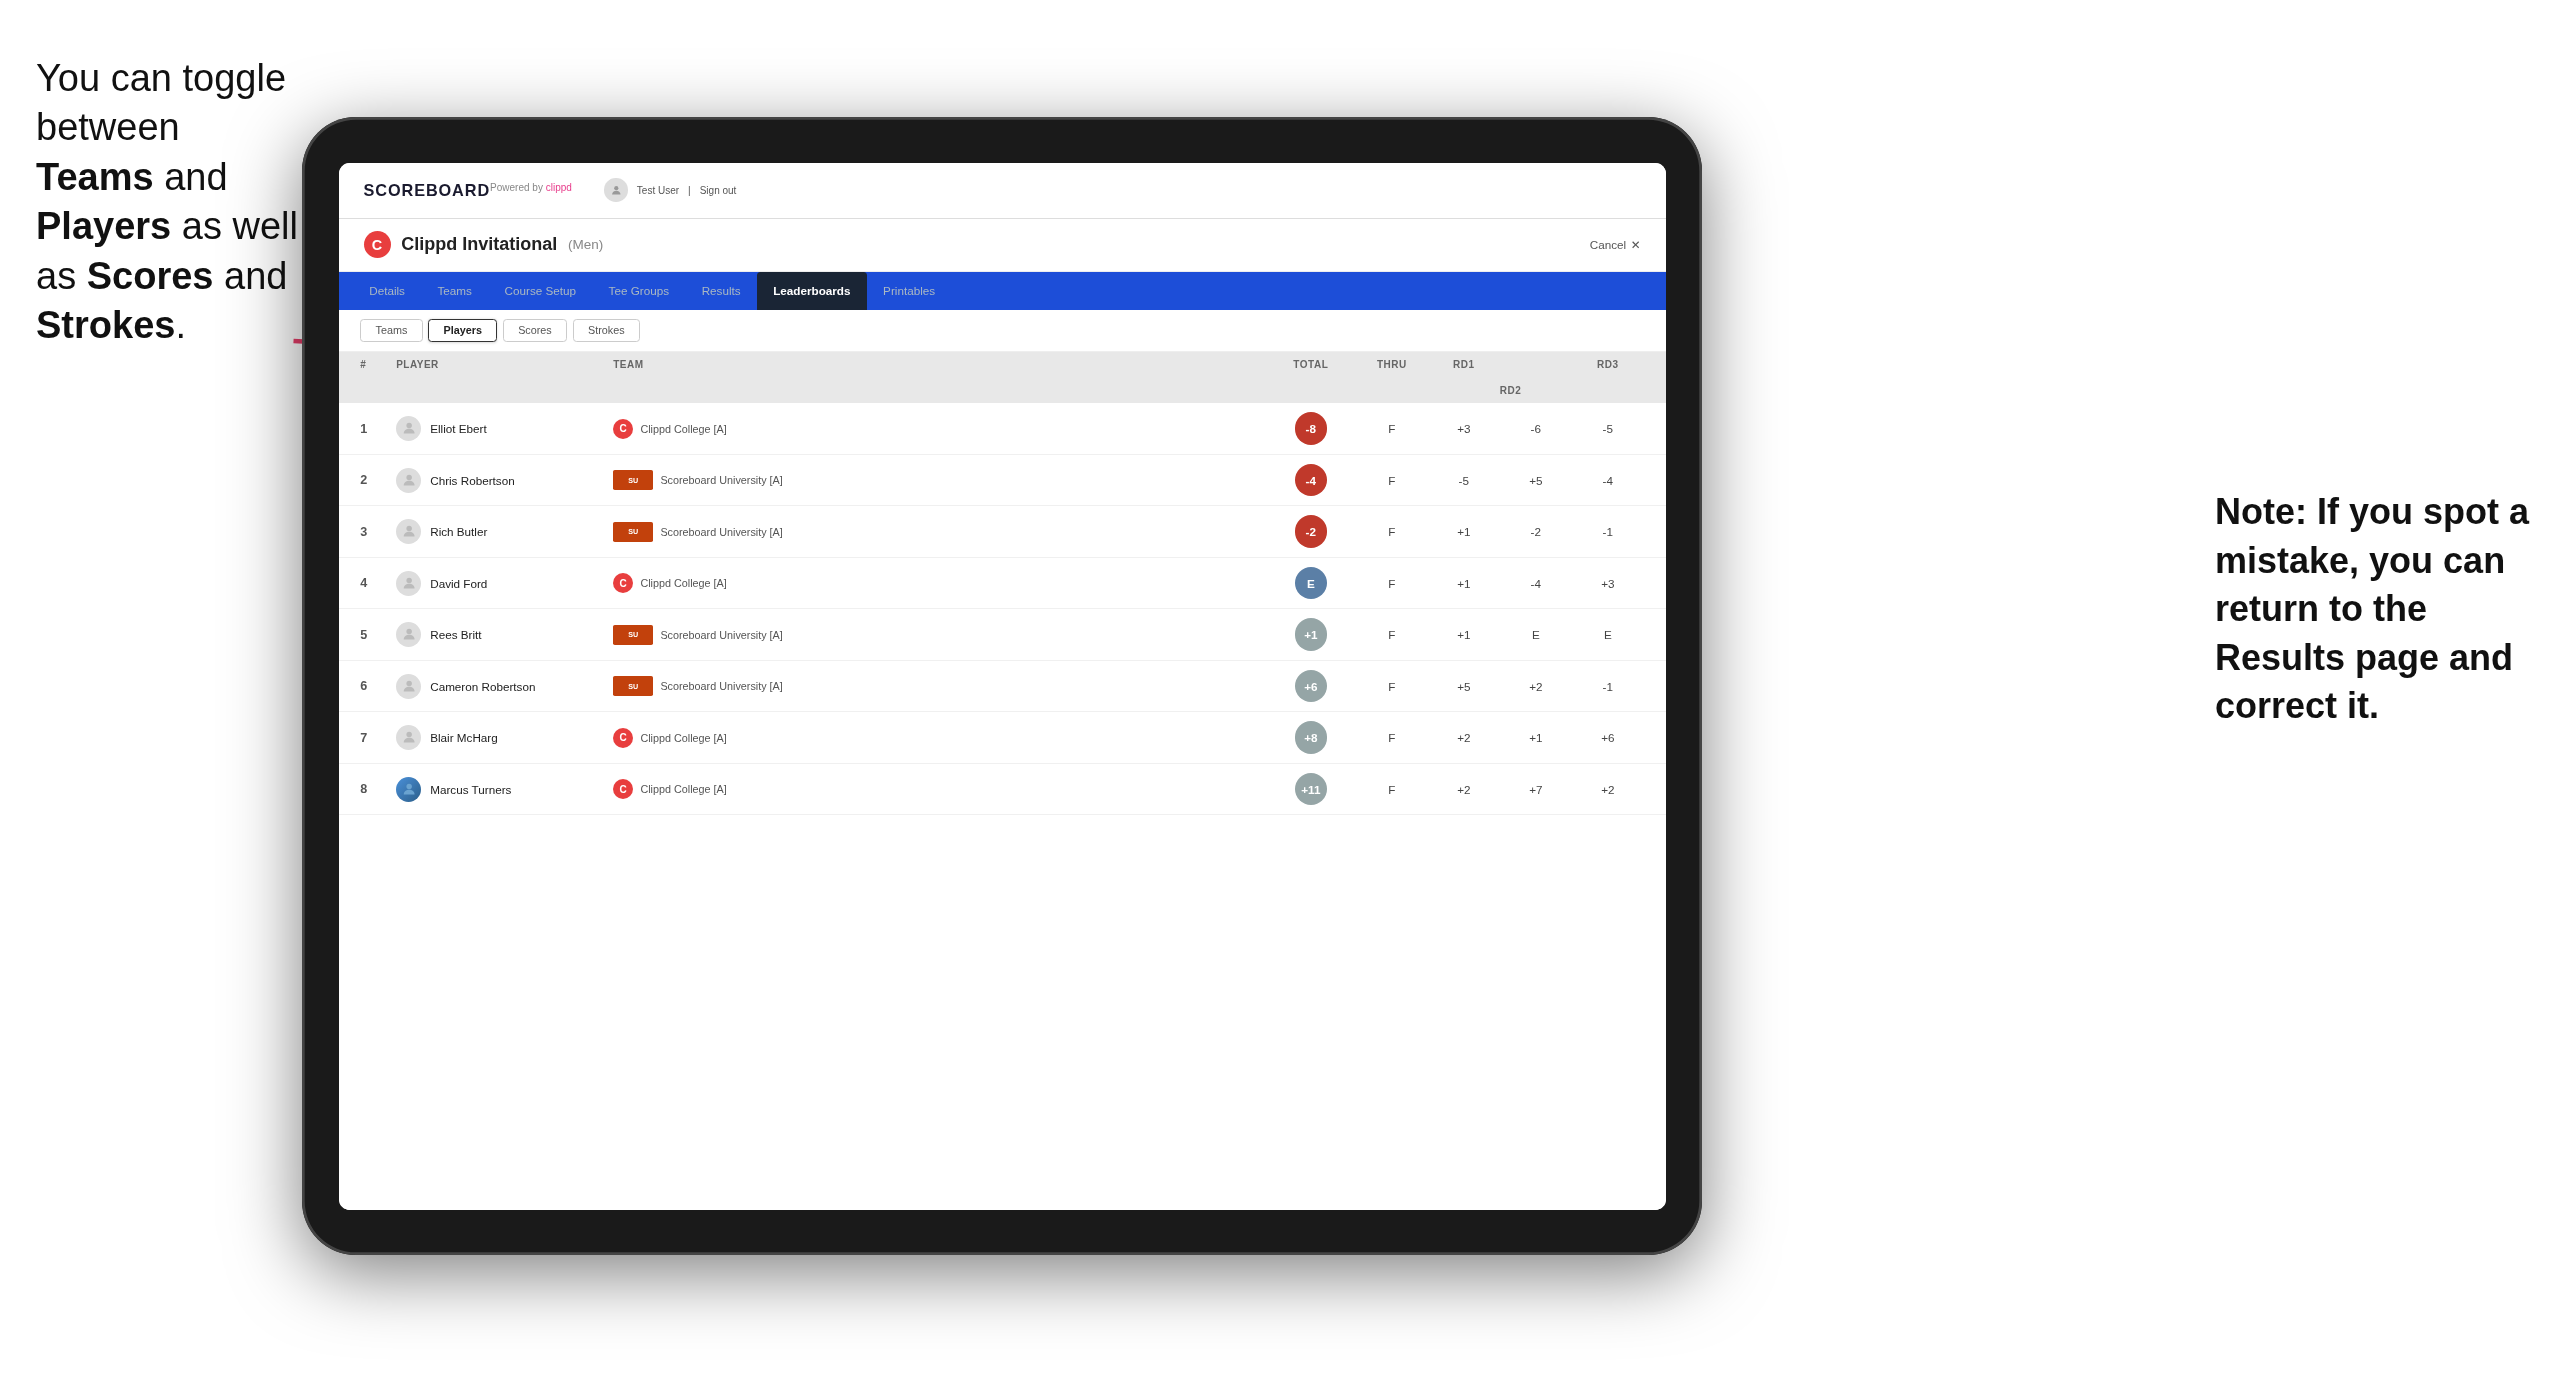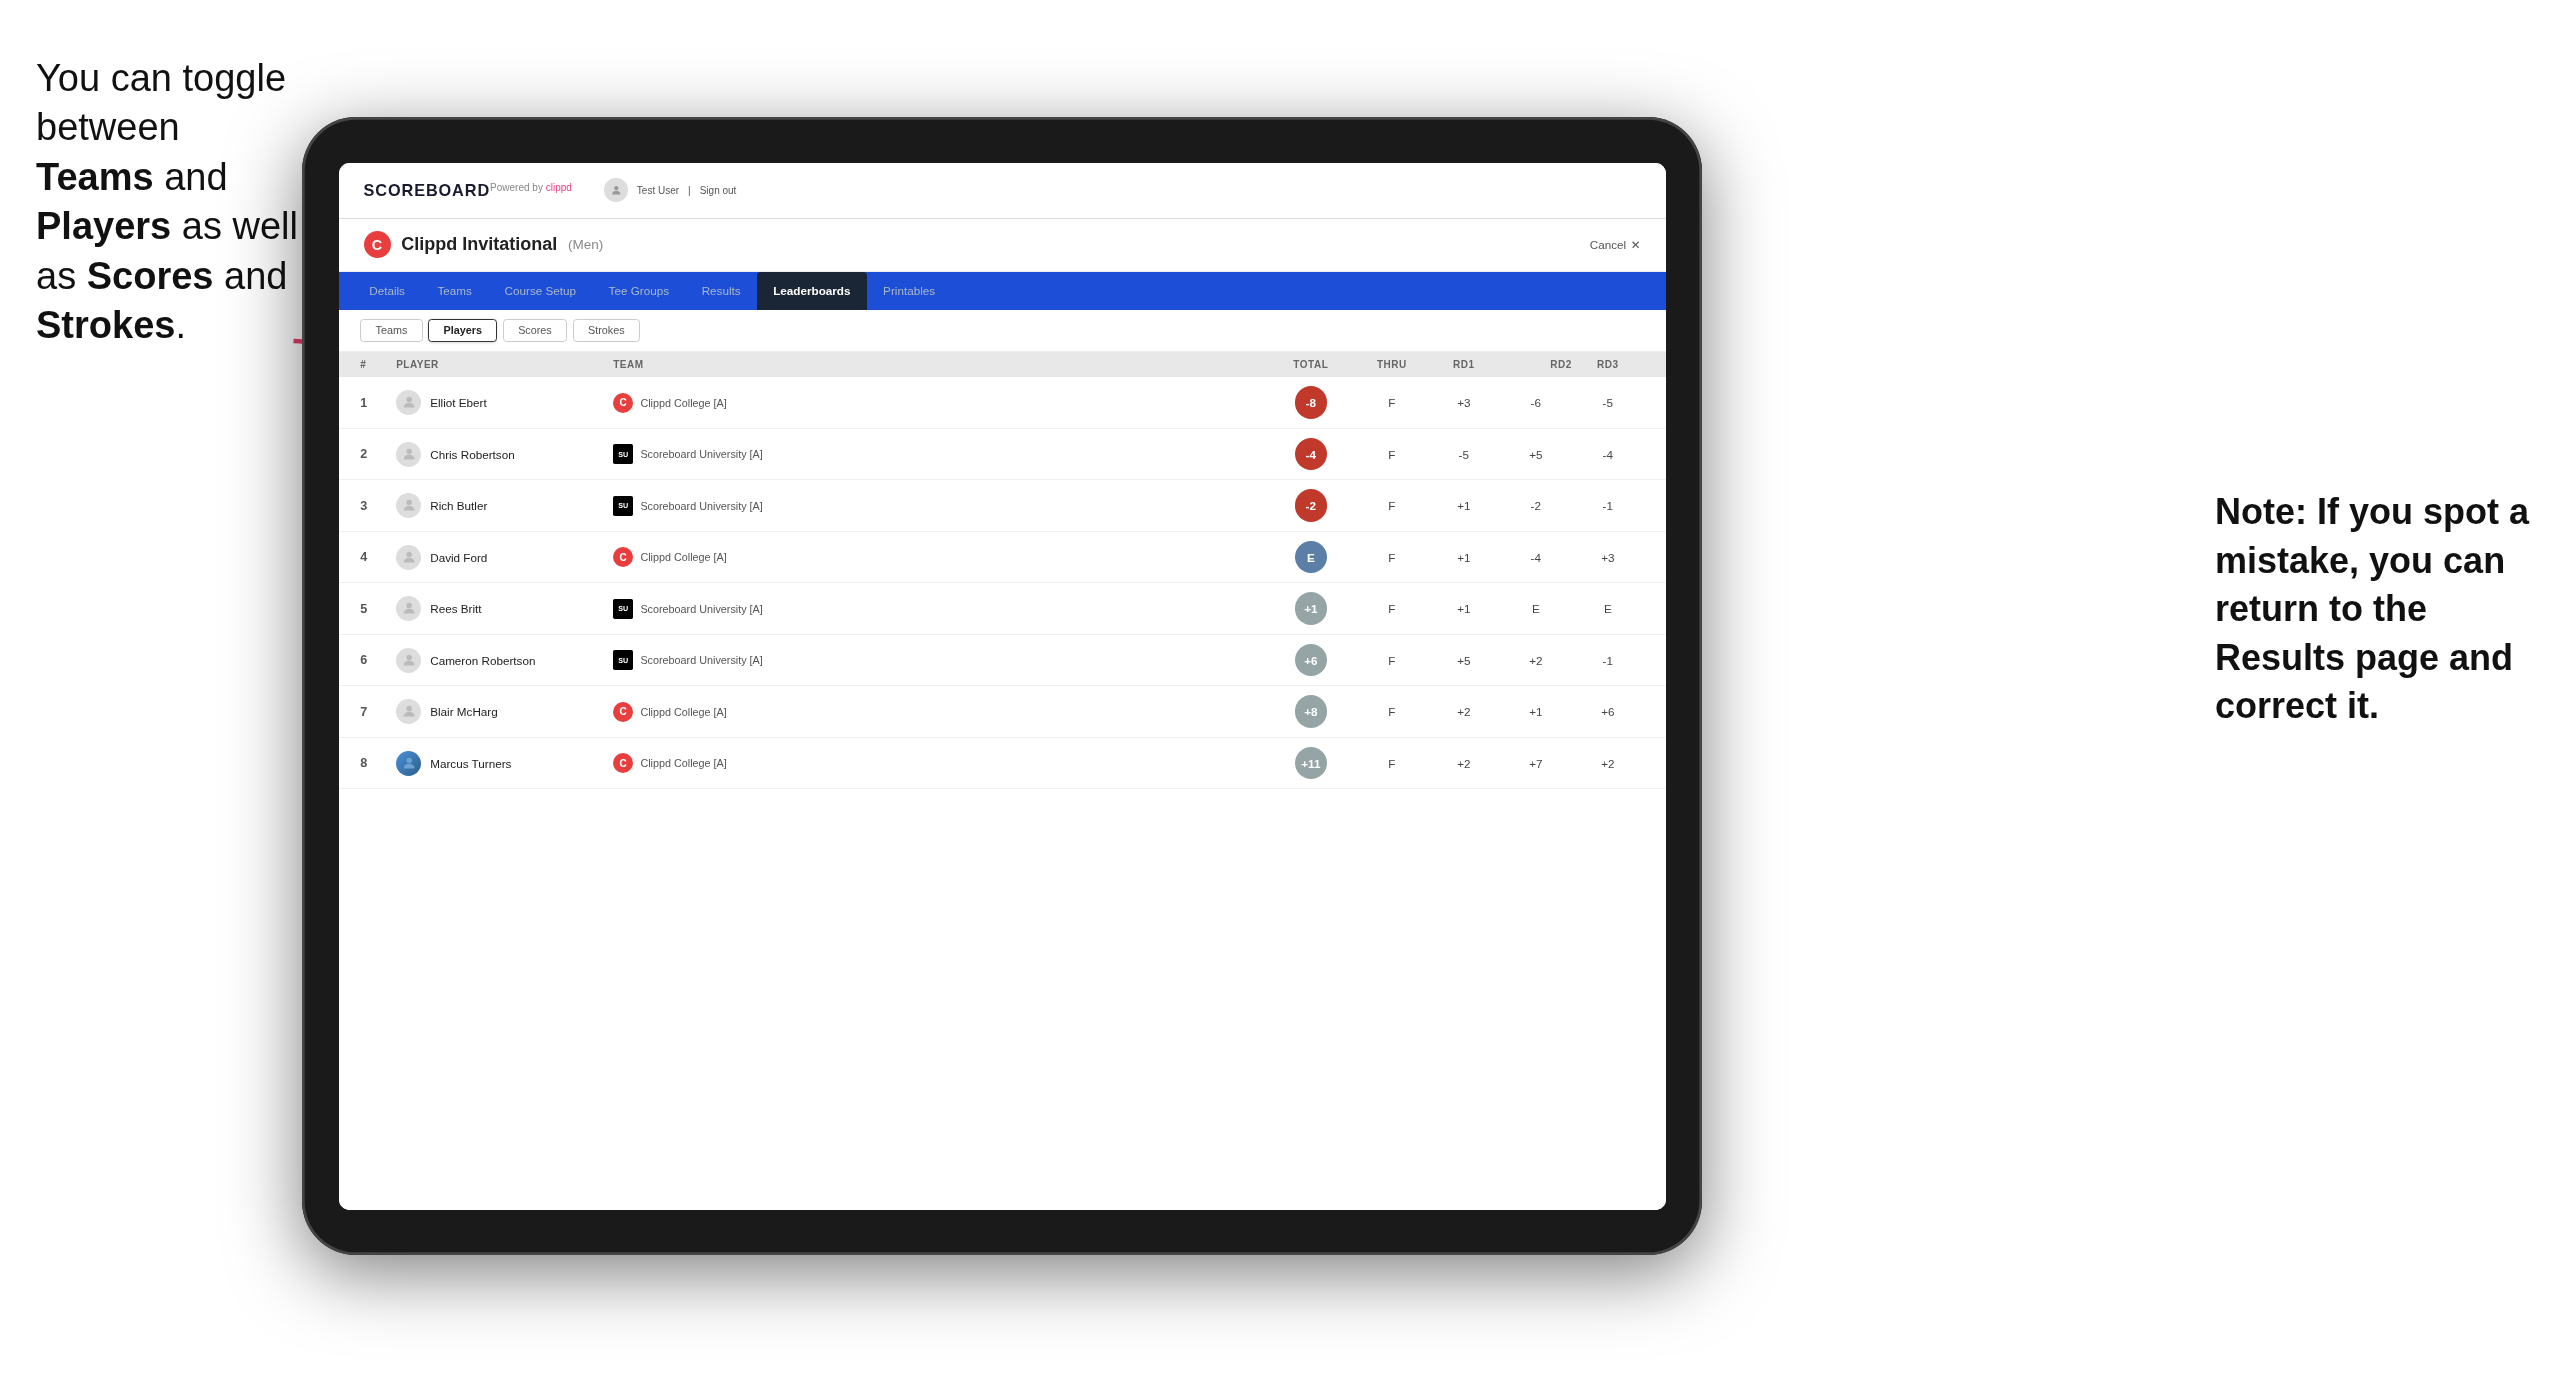--- a/index.html
+++ b/index.html
@@ -300,23 +300,23 @@
       border-radius: 50%;
       display: flex;
       align-items: center;
       justify-content: center;
       color: white;
       font-weight: 800;
       font-size: 10px;
       flex-shrink: 0;
     }
     .team-logo-s {
-      width: 20px;
+      width: 40px;
       height: 20px;
-      background: #000000;
+      background: #c2410c;
       border-radius: 1.8px;
       display: flex;
       align-items: center;
       justify-content: center;
       color: white;
       font-size: 7.2px;
       font-weight: 700;
       flex-shrink: 0;
     }
 
@@ -412,21 +412,21 @@
     </div>
 
     <div class="leaderboard-table">
       <div class="table-header">
         <div>#</div>
         <div>PLAYER</div>
         <div>TEAM</div>
         <div style="text-align:center;">TOTAL</div>
         <div style="text-align:center;">THRU</div>
         <div style="text-align:center;">RD1</div>
-        <div style="text-align:right;">RD2</div>
+        <div style="text-align:left;margin-top:26px;">RD2</div>
         <div style="text-align:center;">RD3</div>
       </div>
 
       <div class="table-row">
         <div class="rank-cell">1</div>
         <div class="player-cell">
           <div class="player-avatar">
             <svg width="16.3" height="16.3" viewBox="0 0 24 24" fill="#bbb">
                 <circle cx="12" cy="8" r="4"></circle>
                 <path d="M4 20c0-4 3.6-7 8-7s8 3 8 7"></path>

